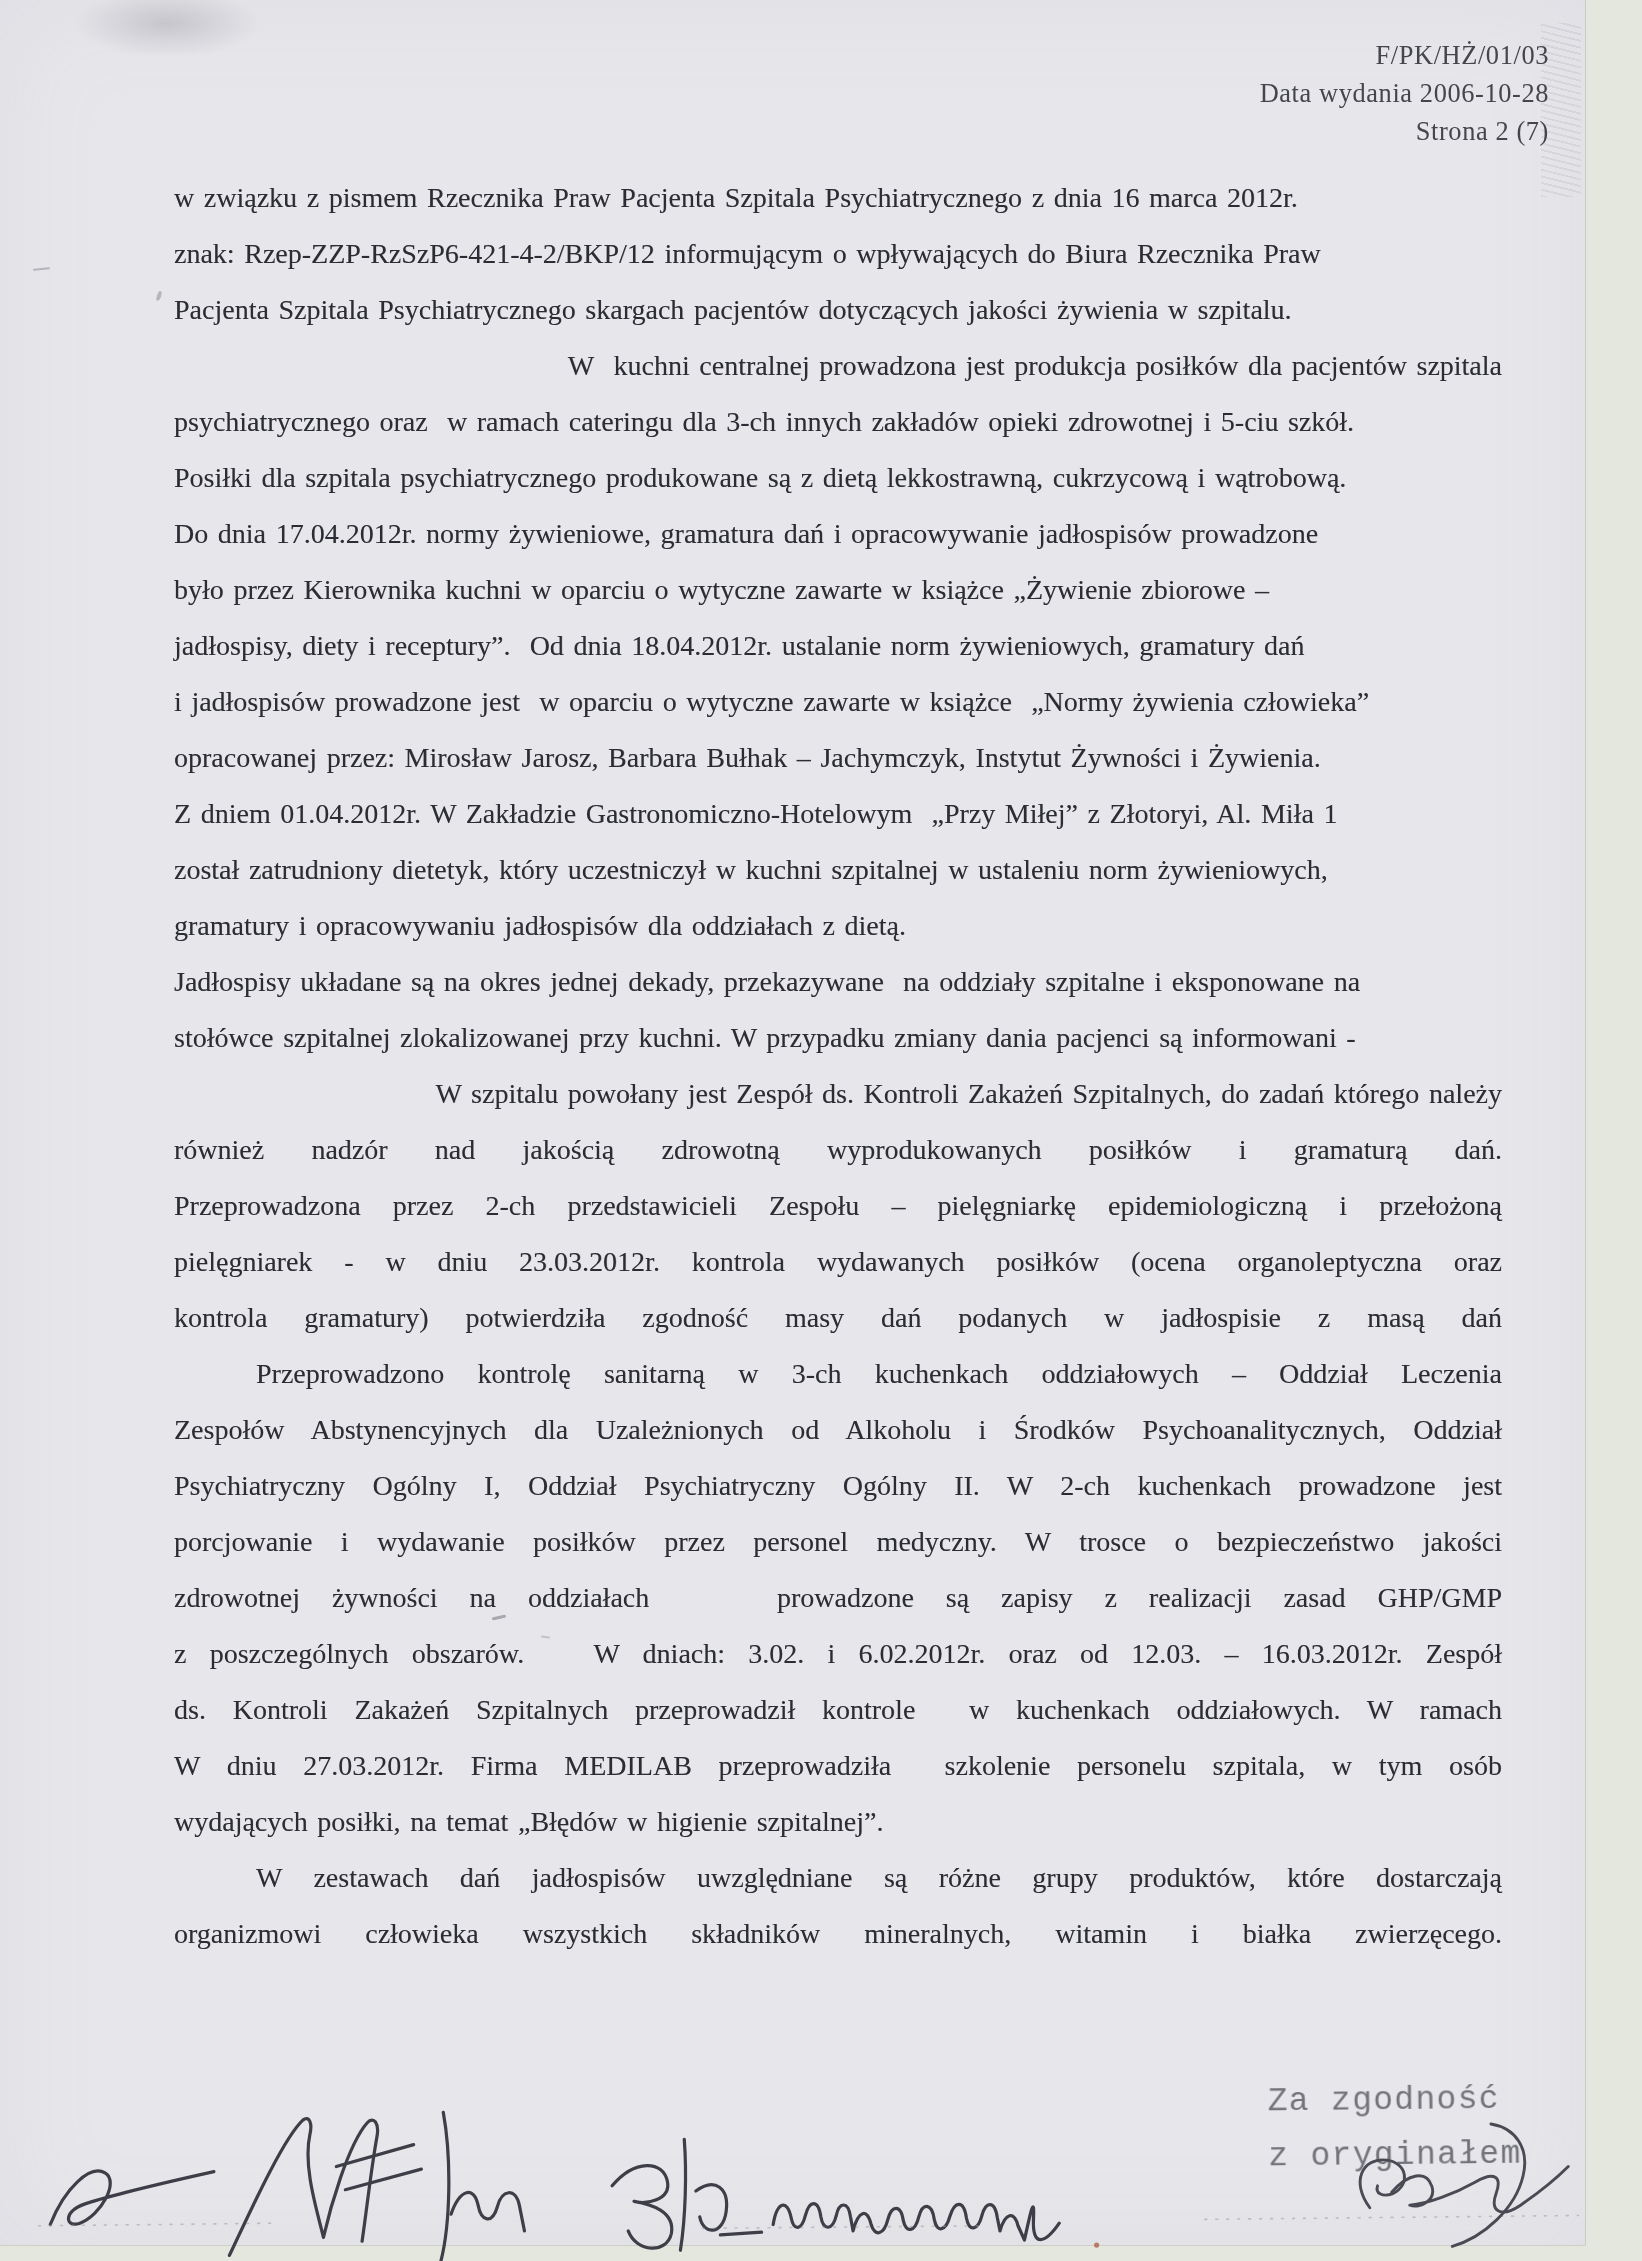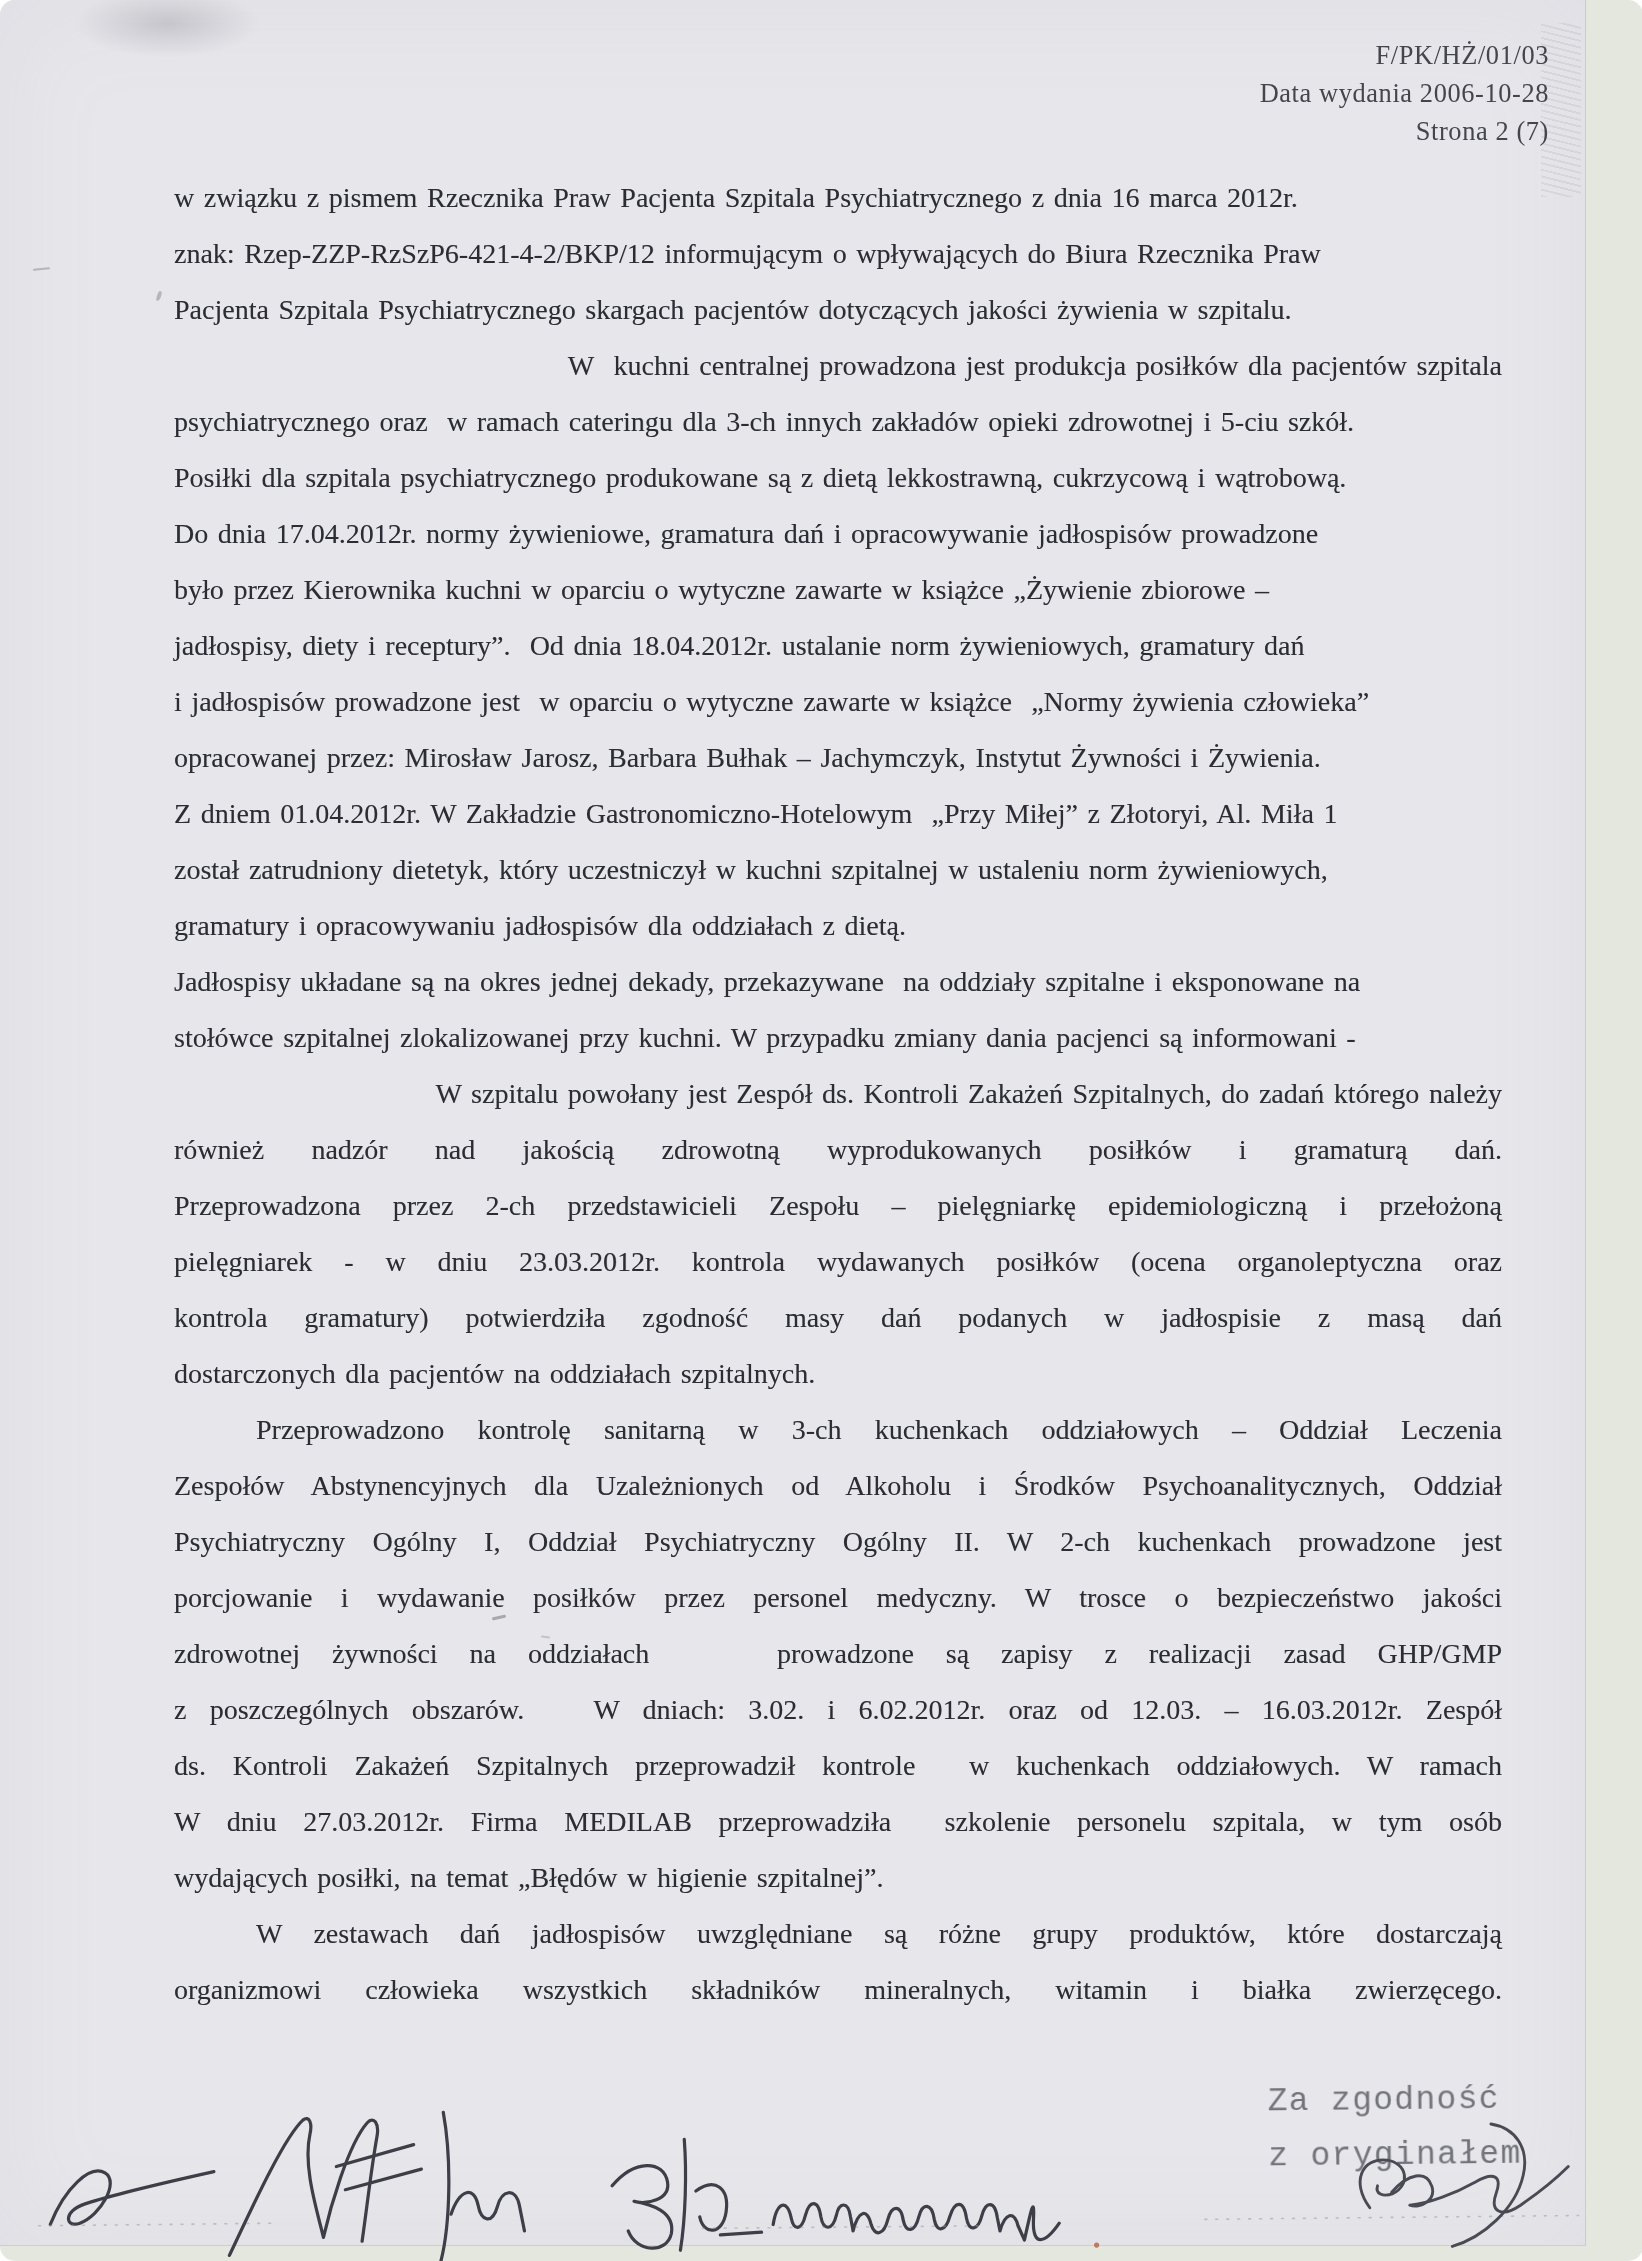--- a/index.html
+++ b/index.html
@@ -2,21 +2,20 @@
 <html style="font-size:10.3px"><head>
 <meta charset="utf-8">
 <style>
   html,body{margin:0;padding:0;}
   .scan{
     position:relative;
     width:1643px;height:2261px;
     background:#e3e7de;
     overflow:hidden;
     font-family:"Liberation Serif",serif;
-    border-radius:15px;
   }
   .paper{
     position:absolute;left:0;top:0;
     width:1585px;height:2245px;
     background:#e7e7eb;
     border-right:1.3px solid #c9cdc4;
     border-bottom:1.3px solid #ccd0c8;
     box-shadow:inset 0 0 103px rgba(150,150,162,.10);
   }
   .header{
@@ -94,21 +93,20 @@
         <div class="line">Z dniem 01.04.2012r. W Zakładzie Gastronomiczno-Hotelowym&nbsp; „Przy Miłej” z Złotoryi, Al. Miła 1</div>
         <div class="line">został zatrudniony dietetyk, który uczestniczył w kuchni szpitalnej w ustaleniu norm żywieniowych,</div>
         <div class="line">gramatury i opracowywaniu jadłospisów dla oddziałach z dietą.</div>
         <div class="line">Jadłospisy układane są na okres jednej dekady, przekazywane&nbsp; na oddziały szpitalne i eksponowane na</div>
         <div class="line">stołówce szpitalnej zlokalizowanej przy kuchni. W przypadku zmiany dania pacjenci są informowani -</div>
         <div class="line ind">W szpitalu powołany jest Zespół ds. Kontroli Zakażeń Szpitalnych, do zadań którego należy</div>
         <div class="line jst">również nadzór nad jakością zdrowotną wyprodukowanych posiłków i gramaturą dań.</div>
         <div class="line jst">Przeprowadzona przez 2-ch przedstawicieli Zespołu – pielęgniarkę epidemiologiczną i przełożoną</div>
         <div class="line jst">pielęgniarek - w dniu 23.03.2012r. kontrola wydawanych posiłków (ocena organoleptyczna oraz</div>
         <div class="line jst">kontrola gramatury) potwierdziła zgodność masy dań podanych w jadłospisie z masą dań</div>
-        <div class="line">dostarczonych dla pacjentów na oddziałach szpitalnych.</div>
         <div class="line ind jst">Przeprowadzono kontrolę sanitarną w 3-ch kuchenkach oddziałowych – Oddział Leczenia</div>
         <div class="line jst">Zespołów Abstynencyjnych dla Uzależnionych od Alkoholu i Środków Psychoanalitycznych, Oddział</div>
         <div class="line jst">Psychiatryczny Ogólny I, Oddział Psychiatryczny Ogólny II. W 2-ch kuchenkach prowadzone jest</div>
         <div class="line jst">porcjowanie i wydawanie posiłków przez personel medyczny. W trosce o bezpieczeństwo jakości</div>
         <div class="line jst">zdrowotnej żywności na oddziałach&nbsp;&nbsp;&nbsp; prowadzone są zapisy z realizacji zasad GHP/GMP</div>
         <div class="line jst">z poszczególnych obszarów.&nbsp;&nbsp; W dniach: 3.02. i 6.02.2012r. oraz od 12.03. – 16.03.2012r. Zespół</div>
         <div class="line jst">ds. Kontroli Zakażeń Szpitalnych przeprowadził kontrole&nbsp; w kuchenkach oddziałowych. W ramach</div>
         <div class="line jst">W dniu 27.03.2012r. Firma MEDILAB przeprowadziła&nbsp; szkolenie personelu szpitala, w tym osób</div>
         <div class="line">wydających posiłki, na temat „Błędów w higienie szpitalnej”.</div>
         <div class="line ind jst">W zestawach dań jadłospisów uwzględniane są różne grupy produktów, które dostarczają</div>

